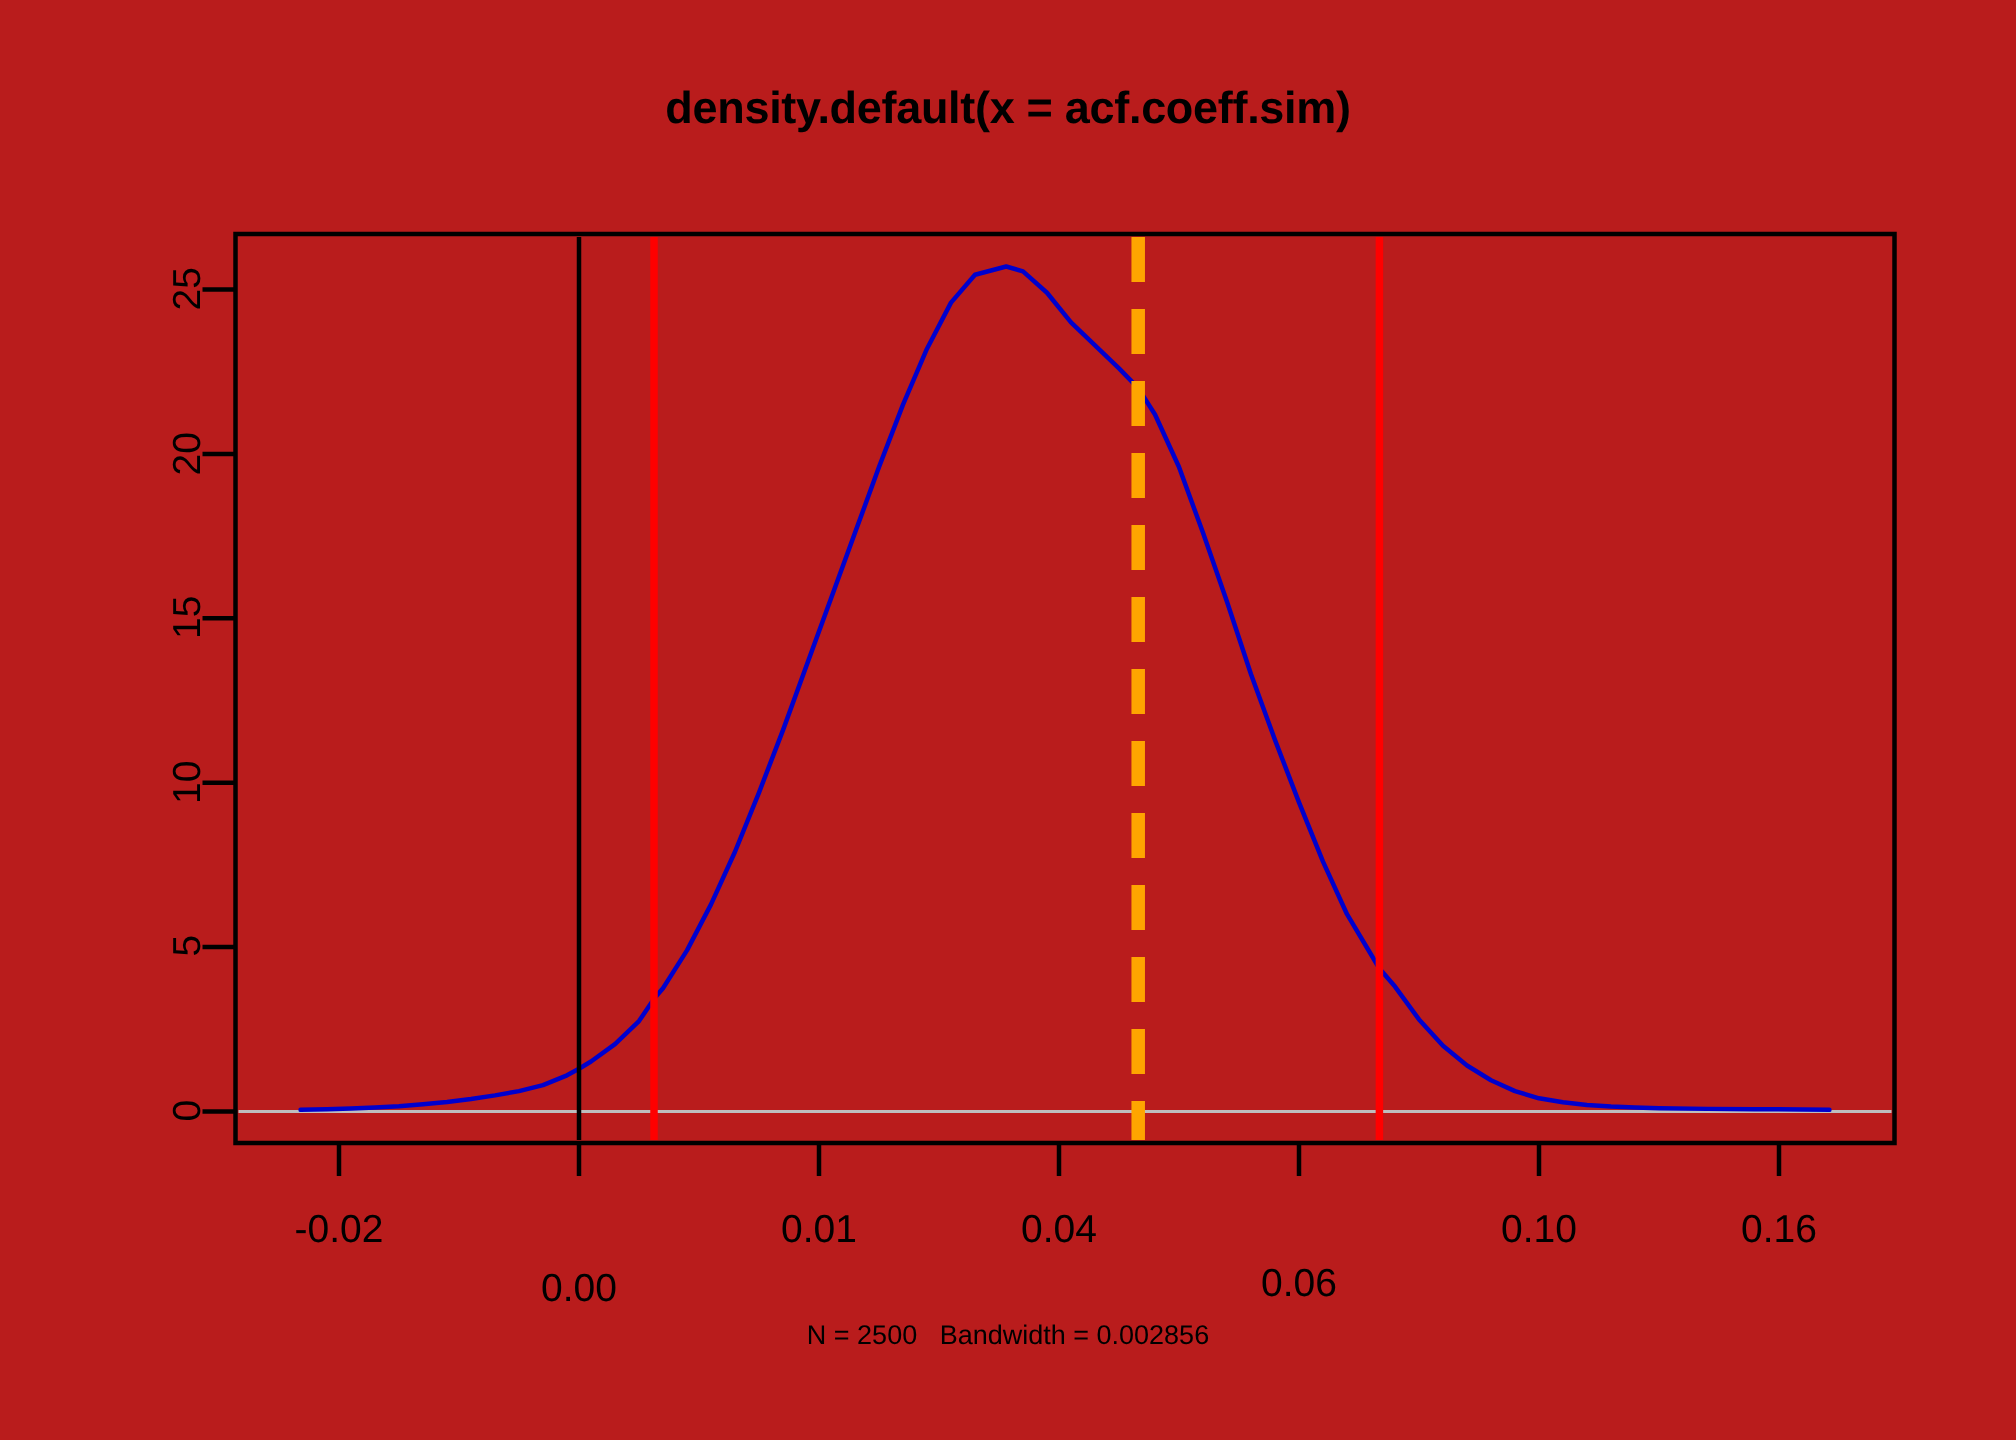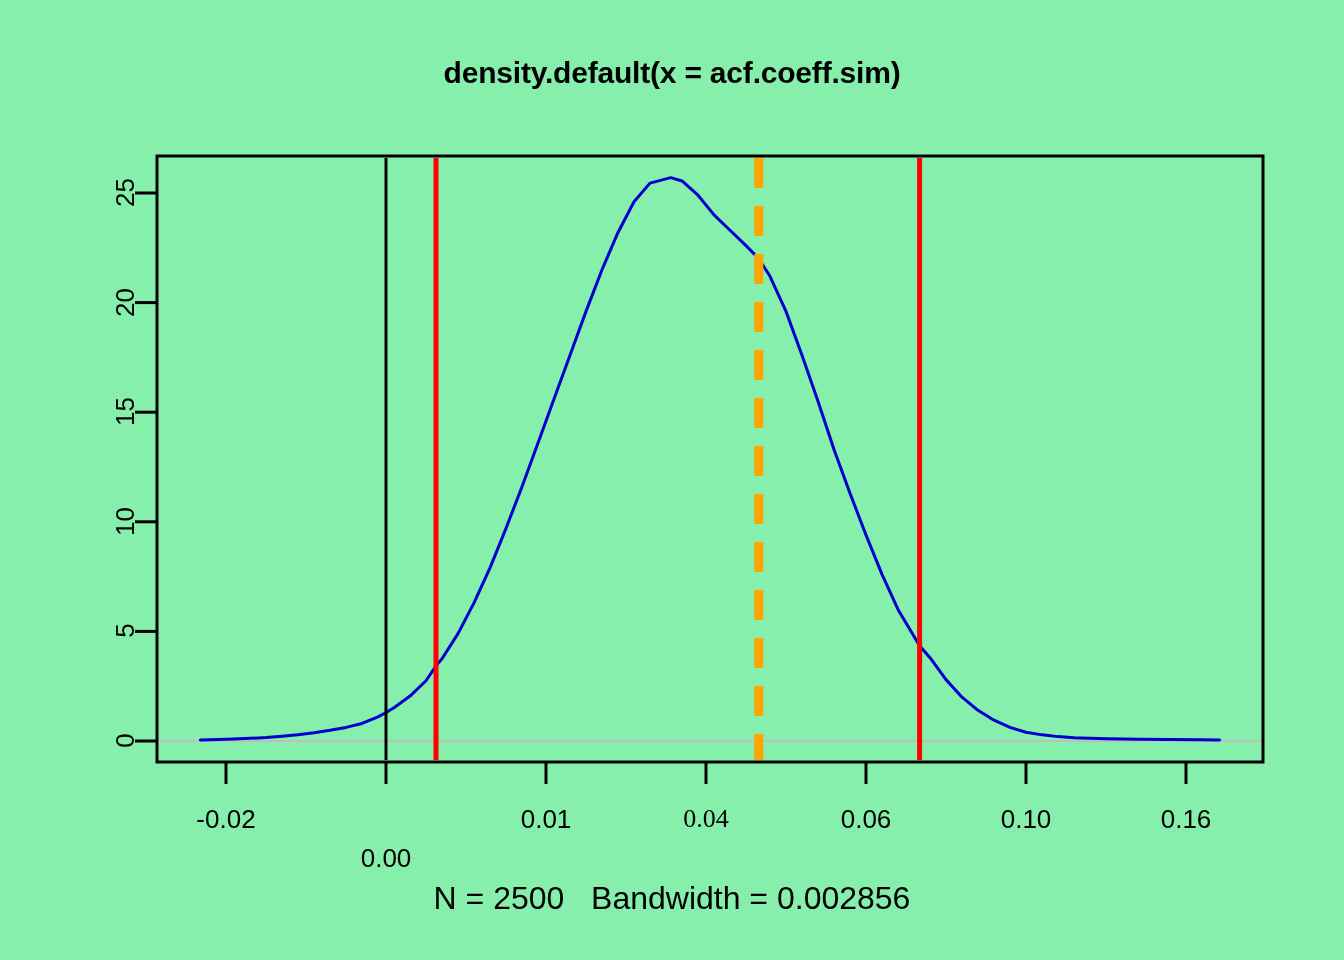--- a/index.html
+++ b/index.html
@@ -11,40 +11,40 @@
     width: 1344px;
     height: 960px;
     font-family: "Liberation Sans", sans-serif;
     color: #000000;
     overflow: hidden;
   }
   #plot-root {
     position: relative;
     width: 1344px;
     height: 960px;
-    background: #86efac;
+    background: #b91c1c;
   }
   #chart-title {
     position: absolute;
     left: 0;
     top: 56px;
     width: 1344px;
     text-align: center;
     font-size: 30px;
     font-weight: bold;
     letter-spacing: -0.2px;
     white-space: nowrap;
   }
   #chart-subtitle {
     position: absolute;
     left: 0;
     top: 880px;
     width: 1344px;
     text-align: center;
-    font-size: 32px;
+    font-size: 18px;
     white-space: pre;
   }
   .tick-label-x {
     position: absolute;
     font-size: 26px;
     white-space: nowrap;
     transform: translateX(-50%);
   }
   .tick-label-y {
     position: absolute;
@@ -99,22 +99,22 @@
         <line x1="436" x2="436" y1="158" y2="760" stroke="#FF0000" stroke-width="5"></line>
         <line x1="919.5999999999999" x2="919.5999999999999" y1="158" y2="760" stroke="#FF0000" stroke-width="5"></line>
         <line x1="758.8" x2="758.8" y1="158" y2="760" stroke="#FFA500" stroke-width="9" stroke-dasharray="30 18"></line>
       </g>
   </svg>
 
   <div id="x-tick-labels">
       <div class="tick-label-x" style="left: 226px; top: 804px;">-0.02</div>
       <div class="tick-label-x" style="left: 386px; top: 804px; margin-top: 39px;">0.00</div>
       <div class="tick-label-x" style="left: 546px; top: 804px;">0.01</div>
-      <div class="tick-label-x" style="left: 706px; top: 804px; font-family: Liberation Serif, serif;">0.04</div>
-      <div class="tick-label-x" style="left: 866px; top: 804px;">0.06</div>
+      <div class="tick-label-x" style="left: 706px; top: 804px;">0.04</div>
+      <div class="tick-label-x" style="left: 866px; top: 840px;">0.06</div>
       <div class="tick-label-x" style="left: 1026px; top: 804px;">0.10</div>
       <div class="tick-label-x" style="left: 1186px; top: 804px;">0.16</div>
     </div>
   <div id="y-tick-labels">
       <div class="tick-label-y" style="left: 39px; top: 725px; width: 86px;">0</div>
       <div class="tick-label-y" style="left: 39px; top: 615.4px; width: 86px;">5</div>
       <div class="tick-label-y" style="left: 39px; top: 505.8px; width: 86px;">10</div>
       <div class="tick-label-y" style="left: 39px; top: 396.2px; width: 86px;">15</div>
       <div class="tick-label-y" style="left: 39px; top: 286.6px; width: 86px;">20</div>
       <div class="tick-label-y" style="left: 39px; top: 177px; width: 86px;">25</div>

